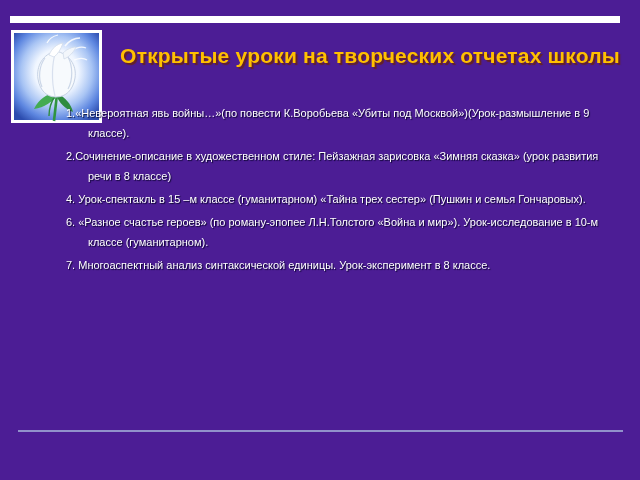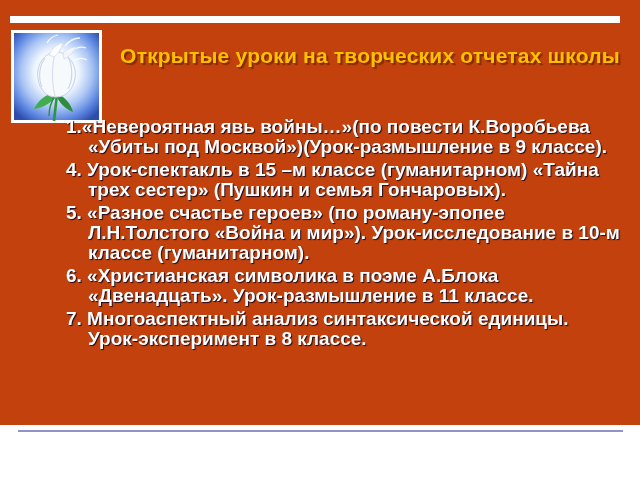--- a/index.html
+++ b/index.html
@@ -6,22 +6,22 @@
     margin: 0;
     padding: 0;
     width: 640px;
     height: 480px;
     overflow: hidden;
     font-family: "Liberation Sans", sans-serif;
   }
   .slide {
     position: relative;
     width: 640px;
-    height: 425px;
-    background: #c2410c;
+    height: 480px;
+    background: #4c1d95;
   }
   .top-bar {
     position: absolute;
     left: 10px;
     top: 16px;
     width: 610px;
     height: 7px;
     background: #ffffff;
   }
   .rose-wrap {
@@ -41,25 +41,25 @@
     color: #ffc000;
     font-size: 21px;
     font-weight: bold;
     line-height: 29px;
     letter-spacing: 0.2px;
     text-shadow: 2px 2px 1px rgba(110, 35, 0, 0.75);
   }
   .lesson-list {
     position: absolute;
     left: 66px;
-    top: 117px;
+    top: 103px;
     width: 556px;
     color: #ffffff;
-    font-size: 19px;
-    font-weight: bold;
+    font-size: 11px;
+    font-weight: normal;
     line-height: 20px;
     text-shadow: 1px 1px 1px rgba(0, 0, 30, 0.85);
   }
   .lesson-item {
     margin: 0 0 3px 0;
     padding-left: 22px;
     text-indent: -22px;
   }
   .bottom-divider {
     position: absolute;
@@ -108,21 +108,21 @@
       <path d="M57,27 C62,36 62,50 57,59" stroke="#ccd7e8" stroke-width="1.2" fill="none"></path>
       <path d="M38,25 C41,18 46,14 52,13 C50,19 47,24 43,27 Z" fill="#ffffff" stroke="#d2dcea" stroke-width="0.8"></path>
       <path d="M52,23 C56,19 61,17 65,17 C62,23 58,27 53,29 Z" fill="#f2f6fb" stroke="#d2dcea" stroke-width="0.8"></path>
     </svg>
   </div>
 
   <h1 class="slide-title">Открытые уроки на творческих отчетах школы</h1>
 
   <div class="lesson-list">
     <p class="lesson-item">1.«Невероятная явь войны…»(по повести К.Воробьева «Убиты под Москвой»)(Урок-размышление в 9 классе).</p>
+    <p class="lesson-item">2.Сочинение-описание в художественном стиле: Пейзажная зарисовка «Зимняя сказка» (урок развития речи в 8 классе)</p>
     <p class="lesson-item">4. Урок-спектакль в 15 –м классе (гуманитарном) «Тайна трех сестер» (Пушкин и семья Гончаровых).</p>
-    <p class="lesson-item">5. «Разное счастье героев» (по роману-эпопее Л.Н.Толстого «Война и мир»). Урок-исследование в 10-м классе (гуманитарном).</p>
-    <p class="lesson-item">6. «Христианская символика в поэме А.Блока «Двенадцать». Урок-размышление в 11 классе.</p>
+    <p class="lesson-item">6. «Разное счастье героев» (по роману-эпопее Л.Н.Толстого «Война и мир»). Урок-исследование в 10-м классе (гуманитарном).</p>
     <p class="lesson-item">7. Многоаспектный анализ синтаксической единицы. Урок-эксперимент в 8 классе.</p>
   </div>
 
   <div class="bottom-divider"></div>
 
 </div>
 
 </body></html>

